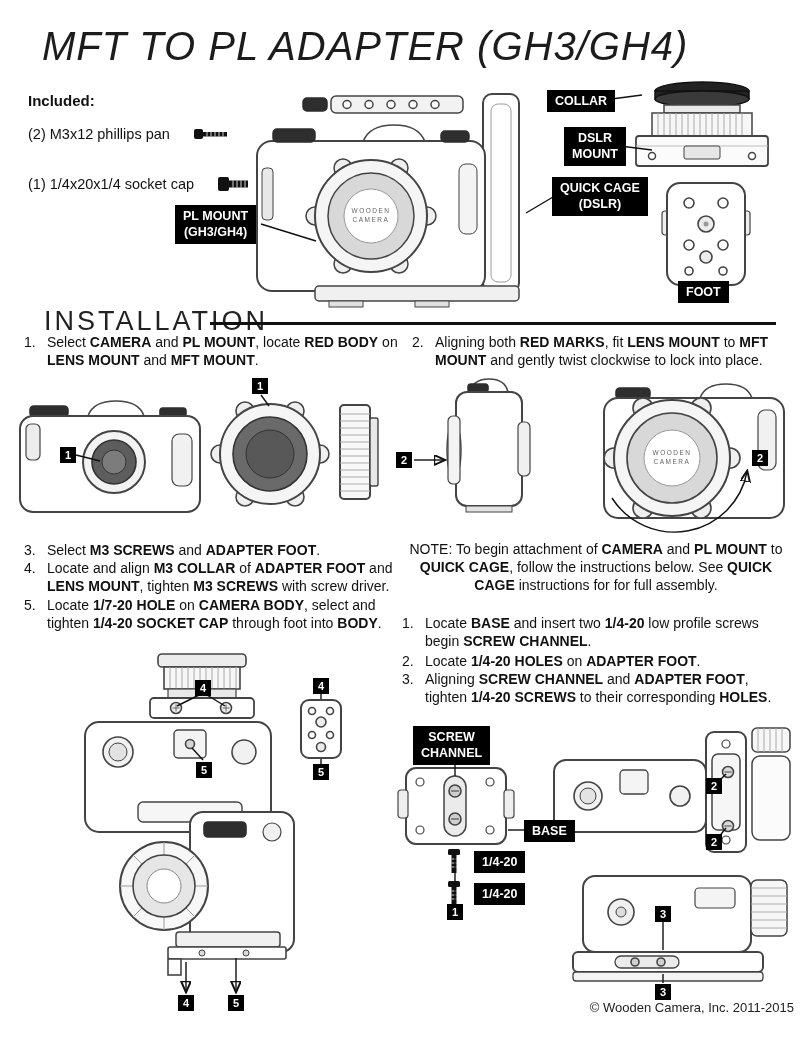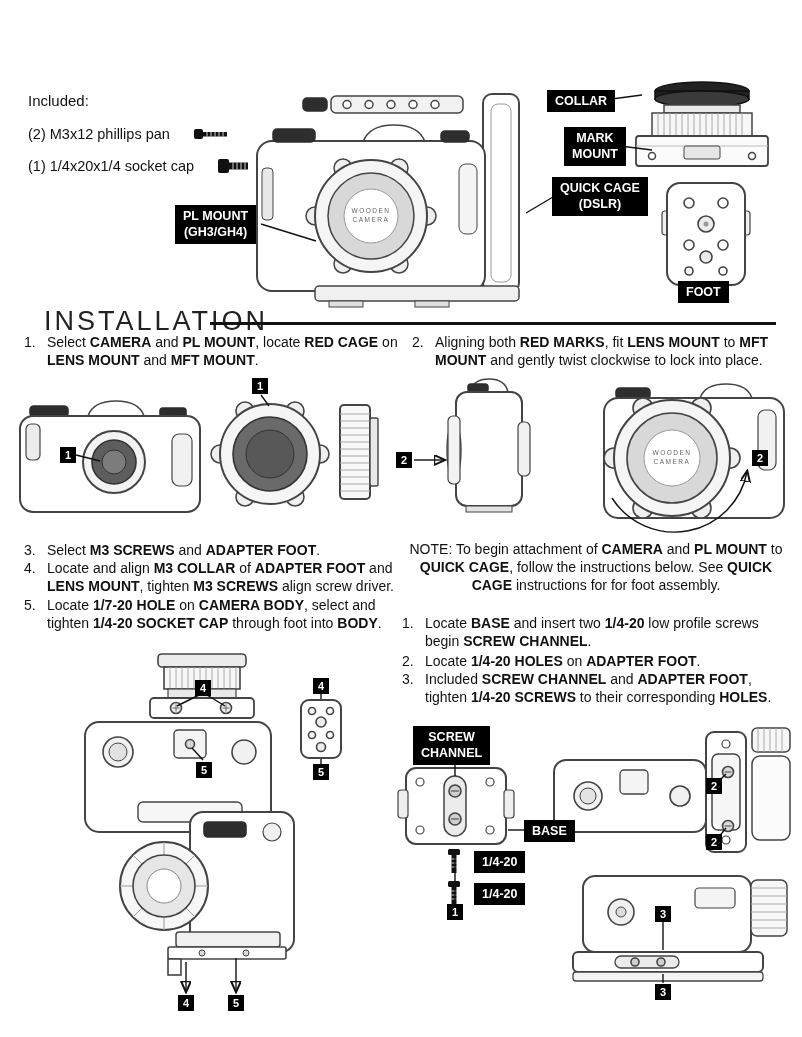--- a/index.html
+++ b/index.html
@@ -3,21 +3,21 @@
 <meta charset="utf-8">
 <style>
   * { margin:0; padding:0; box-sizing:border-box; }
   html,body { background:#fff; }
   body { font-family:"Liberation Sans", sans-serif; color:#111; }
   .page { position:relative; width:802px; height:1037px; background:#fff; overflow:hidden; }
 
   .title { position:absolute; left:42px; top:24px; font-size:40px; font-style:italic;
            font-weight:400; letter-spacing:1px; color:#1c1c1c; z-index:3; }
 
-  .included-heading { position:absolute; left:28px; top:92px; font-size:15px; z-index:3; }
+  .included-heading { position:absolute; left:28px; top:92px; font-size:15px; z-index:3;font-weight:bold; }
   .included-item { position:absolute; left:28px; font-size:14.5px; display:flex; align-items:center; gap:24px; z-index:3; }
 
   .label-box { position:absolute; background:#000; color:#fff; font-weight:700; font-size:12.5px;
                line-height:1.3; text-align:center; padding:3px 8px; white-space:nowrap; z-index:6; }
 
   .badge { position:absolute; width:16px; height:16px; background:#000; color:#fff; font-size:11px;
            font-weight:700; display:flex; align-items:center; justify-content:center; z-index:7; }
 
   .section-heading { position:absolute; left:44px; top:306px; font-size:27px; letter-spacing:3px;
                      font-weight:400; color:#222; z-index:3; }
@@ -36,31 +36,32 @@
   .overlay line, .overlay path { stroke:#111; stroke-width:1.4; fill:none; }
 
   .footer { position:absolute; left:558px; top:1000px; width:236px; text-align:right;
             font-size:13px; color:#222; z-index:3; }
 </style>
 </head>
 <body>
 
 <div class="page">
 
+  <div class="title">MFT TO PL ADAPTER (GH3/GH4)</div>
 
   <div class="included-heading">Included:</div>
   <div class="included-item" style="top:126px;">
     <span>(2) M3x12 phillips pan</span>
     <svg width="36" height="14" viewBox="0 0 36 14">
       <rect x="0" y="2" width="9" height="10" rx="2" fill="#111"></rect>
       <rect x="9" y="5" width="24" height="4.5" fill="#111"></rect>
       <path d="M13 5 v4.5 M17 5 v4.5 M21 5 v4.5 M25 5 v4.5 M29 5 v4.5" stroke="#fff" stroke-width="0.8"></path>
     </svg>
   </div>
-  <div class="included-item" style="top:158px;justify-content:center;">
+  <div class="included-item" style="top:176px;justify-content:center;">
     <span>(1) 1/4x20x1/4 socket cap</span>
     <svg width="32" height="16" viewBox="0 0 32 16">
       <rect x="0" y="1" width="11" height="14" rx="2" fill="#111"></rect>
       <rect x="11" y="4.5" width="19" height="7" fill="#111"></rect>
       <path d="M15 4.5 v7 M19 4.5 v7 M23 4.5 v7 M27 4.5 v7" stroke="#fff" stroke-width="0.8"></path>
     </svg>
   </div>
 
   <svg class="fig" style="left:245px;top:84px" width="300" height="225" viewBox="0 0 300 225">
     <g fill="none" stroke="#444" stroke-width="1.5">
@@ -130,35 +131,35 @@
         <circle cx="63" cy="92" r="4" fill="#fff"></circle>
     </g>
   </svg>
 
   <div class="label-box" style="left:175px;top:205px">
     <div>PL MOUNT</div>
     <div>(GH3/GH4)</div>
   </div>
   <div class="label-box" style="left:547px;top:90px">COLLAR</div>
   <div class="label-box" style="left:564px;top:127px">
-    <div>MARK</div>
+    <div>DSLR</div>
     <div>MOUNT</div>
   </div>
   <div class="label-box" style="left:552px;top:177px">
     <div>QUICK CAGE</div>
     <div>(DSLR)</div>
   </div>
   <div class="label-box" style="left:678px;top:281px">FOOT</div>
 
   <div class="section-heading">INSTALLATION</div>
   <div class="section-rule"></div>
 
   <div class="step" style="left:24px;top:334px;width:374px">
     <span class="num">1.</span>
-    <span class="body"><span>Select </span><span class="b">CAMERA</span><span> and </span><span class="b">PL MOUNT</span><span>, locate </span><span class="b">RED CAGE</span><span> on </span><span class="b">LENS MOUNT</span><span> and </span><span class="b">MFT MOUNT</span><span>.</span></span>
+    <span class="body"><span>Select </span><span class="b">CAMERA</span><span> and </span><span class="b">PL MOUNT</span><span>, locate </span><span class="b">RED BODY</span><span> on </span><span class="b">LENS MOUNT</span><span> and </span><span class="b">MFT MOUNT</span><span>.</span></span>
   </div>
   <div class="step" style="left:412px;top:334px;width:382px">
     <span class="num">2.</span>
     <span class="body"><span>Aligning both </span><span class="b">RED MARKS</span><span>, fit </span><span class="b">LENS MOUNT</span><span> to </span><span class="b">MFT MOUNT</span><span> and gently twist clockwise to lock into place.</span></span>
   </div>
 
   <svg class="fig" style="left:12px;top:386px" width="196" height="132" viewBox="0 0 196 132">
     <g fill="none" stroke="#444" stroke-width="1.6">
       <path d="M76 30 q5 -15 28 -15 q23 0 28 15 z" fill="#fff"></path>
       <rect x="18" y="20" width="38" height="11" rx="4" fill="#2e2e2e" stroke="#2e2e2e"></rect>
@@ -229,40 +230,40 @@
     <text x="112" y="79" text-anchor="middle" font-size="6.5" letter-spacing="1.5" fill="#666">WOODEN</text>
     <text x="112" y="88" text-anchor="middle" font-size="6.5" letter-spacing="1.5" fill="#666">CAMERA</text>
   </svg>
 
   <div class="step" style="left:24px;top:542px;width:376px">
     <span class="num">3.</span>
     <span class="body"><span>Select </span><span class="b">M3 SCREWS</span><span> and </span><span class="b">ADAPTER FOOT</span><span>.</span></span>
   </div>
   <div class="step" style="left:24px;top:560px;width:376px">
     <span class="num">4.</span>
-    <span class="body"><span>Locate and align </span><span class="b">M3 COLLAR</span><span> of </span><span class="b">ADAPTER FOOT</span><span> and </span><span class="b">LENS MOUNT</span><span>, tighten </span><span class="b">M3 SCREWS</span><span> align screw driver.</span></span>
+    <span class="body"><span>Locate and align </span><span class="b">M3 COLLAR</span><span> of </span><span class="b">ADAPTER FOOT</span><span> and </span><span class="b">LENS MOUNT</span><span>, tighten </span><span class="b">M3 SCREWS</span><span> with screw driver.</span></span>
   </div>
   <div class="step" style="left:24px;top:597px;width:376px">
     <span class="num">5.</span>
     <span class="body"><span>Locate </span><span class="b">1/7-20 HOLE</span><span> on </span><span class="b">CAMERA BODY</span><span>, select and tighten </span><span class="b">1/4-20 SOCKET CAP</span><span> through foot into </span><span class="b">BODY</span><span>.</span></span>
   </div>
 
-  <div class="note"><span>NOTE: To begin attachment of </span><span class="b">CAMERA</span><span> and </span><span class="b">PL MOUNT</span><span> to </span><span class="b">QUICK CAGE</span><span>, follow the instructions below. See </span><span class="b">QUICK CAGE</span><span> instructions for for foot assembly.</span></div>
+  <div class="note"><span>NOTE: To begin attachment of </span><span class="b">CAMERA</span><span> and </span><span class="b">PL MOUNT</span><span> to </span><span class="b">QUICK CAGE</span><span>, follow the instructions below. See </span><span class="b">QUICK CAGE</span><span> instructions for for full assembly.</span></div>
 
   <div class="step" style="left:402px;top:615px;width:390px">
     <span class="num">1.</span>
     <span class="body"><span>Locate </span><span class="b">BASE</span><span> and insert two </span><span class="b">1/4-20</span><span> low profile screws begin </span><span class="b">SCREW CHANNEL</span><span>.</span></span>
   </div>
   <div class="step" style="left:402px;top:653px;width:390px">
     <span class="num">2.</span>
     <span class="body"><span>Locate </span><span class="b">1/4-20 HOLES</span><span> on </span><span class="b">ADAPTER FOOT</span><span>.</span></span>
   </div>
   <div class="step" style="left:402px;top:671px;width:390px">
     <span class="num">3.</span>
-    <span class="body"><span>Included </span><span class="b">SCREW CHANNEL</span><span> and </span><span class="b">ADAPTER FOOT</span><span>, tighten </span><span class="b">1/4-20 SCREWS</span><span> to their corresponding </span><span class="b">HOLES</span><span>.</span></span>
+    <span class="body"><span>Aligning </span><span class="b">SCREW CHANNEL</span><span> and </span><span class="b">ADAPTER FOOT</span><span>, tighten </span><span class="b">1/4-20 SCREWS</span><span> to their corresponding </span><span class="b">HOLES</span><span>.</span></span>
   </div>
 
   <svg class="fig" style="left:80px;top:652px" width="196" height="186" viewBox="0 0 196 186">
     <g fill="none" stroke="#444" stroke-width="1.6">
       <rect x="78" y="2" width="88" height="13" rx="4" fill="#ececec"></rect>
       <rect x="84" y="15" width="76" height="22" fill="#f7f7f7"></rect>
       <path d="M90 15 v22 M96 15 v22 M102 15 v22 M108 15 v22 M114 15 v22 M120 15 v22 M126 15 v22 M132 15 v22 M138 15 v22 M144 15 v22 M150 15 v22 M156 15 v22" stroke="#aaa" stroke-width="1"></path>
       <rect x="88" y="37" width="68" height="9" fill="#e8e8e8" stroke-width="1.2"></rect>
       <rect x="70" y="46" width="104" height="20" rx="4" fill="#fff" stroke-width="1.8"></rect>
       <circle cx="96" cy="56" r="5.5" fill="#ececec"></circle>
@@ -424,14 +425,15 @@
     <line x1="236" y1="958" x2="236" y2="991" marker-end="url(#ah)"></line>
     <line x1="455" y1="761" x2="455" y2="776"></line>
     <line x1="524" y1="830" x2="508" y2="830"></line>
     <line x1="455" y1="850" x2="455" y2="903"></line>
     <line x1="718" y1="782" x2="726" y2="774"></line>
     <line x1="718" y1="838" x2="726" y2="828"></line>
     <line x1="663" y1="922" x2="663" y2="950"></line>
     <line x1="663" y1="983" x2="663" y2="974"></line>
   </svg>
 
+  <div class="footer">© Wooden Camera, Inc. 2011-2015</div>
 
 </div>
 
 </body></html>

